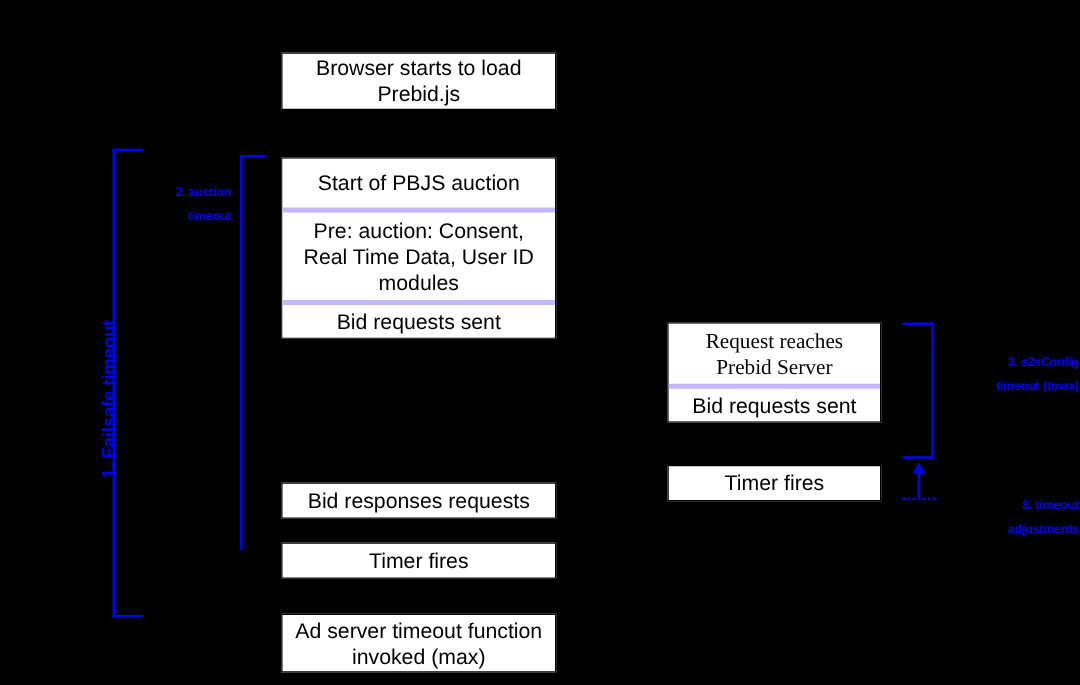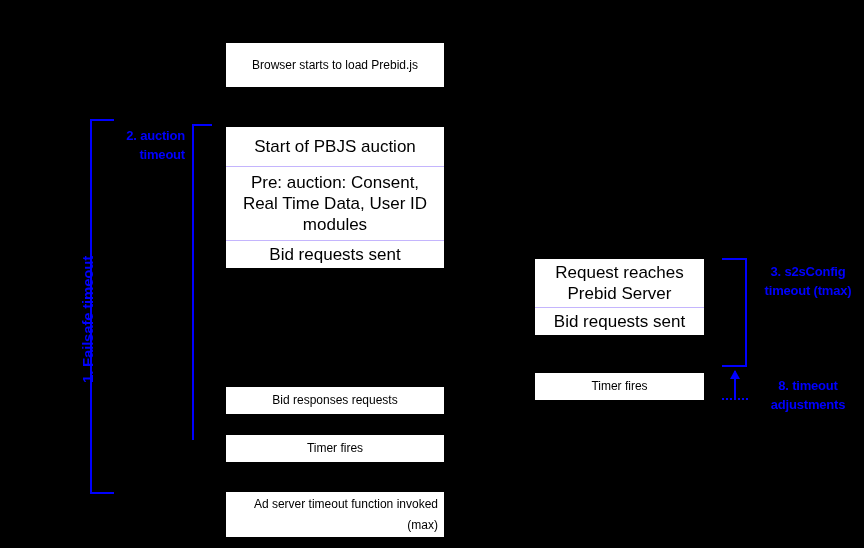--- a/index.html
+++ b/index.html
@@ -19,22 +19,22 @@
   
   .box {
     position: absolute;
     background: #ffffff;
     color: #000000;
     border: 1px solid #000000;
     box-sizing: border-box;
     display: flex;
     align-items: center;
     justify-content: center;
-    text-align: right;
-    font-size: 12px;
+    text-align: center;
+    font-size: 17px;
     line-height: 21px;
     letter-spacing: 0px;
     padding: 2px 6px;
   }
   .stack {
     position: absolute;
     background: #ffffff;
     box-sizing: border-box;
   }
   .stack .cell {
@@ -43,21 +43,21 @@
     text-align: center;
     font-size: 17px;
     line-height: 21px;
     display: flex;
     align-items: center;
     justify-content: center;
     box-sizing: border-box;
     padding: 13px 6px;
   }
   .stack .cell + .cell {
-    border-top: 1px solid #c4b5fd;
+    border-top: 4px solid #c4b5fd;
   }
 
   
   .v-line {
     position: absolute;
     background: #0000ff;
     width: 2px;
   }
   .h-line {
     position: absolute;
@@ -66,27 +66,28 @@
   }
   .dotted-line {
     position: absolute;
     height: 0;
     border-top: 2px dotted #0000ff;
   }
   .blue-label {
     position: absolute;
     color: #0000ff;
     font-weight: bold;
-    font-size: 13px;
+    font-size: 10px;
     line-height: 19px;
     letter-spacing: -0.2px;
     white-space: pre-line;
+    margin-top: 19px;
   }
   .blue-label.right-al { text-align: right; }
-  .blue-label.left-al  { text-align: center; }
+  .blue-label.left-al  { text-align: right; }
   .rot-label {
     position: absolute;
     color: #0000ff;
     font-weight: bold;
     font-size: 15px;
     letter-spacing: -0.2px;
     transform: rotate(-90deg);
     transform-origin: left top;
     white-space: nowrap;
   }
@@ -134,21 +135,21 @@
 
   <div class="box" style="left:225px; top:434px; width:220px; height:29px;">
     <span>Timer fires</span>
   </div>
 
   <div class="box" style="left:225px; top:491px; width:220px; height:47px;">
     <span>Ad server timeout function invoked (max)</span>
   </div>
 
   <div class="stack" style="left:534px; top:258px; width:171px; border:1px solid #000000;">
-    <div class="cell" style="height:48px;">
+    <div class="cell" style="height:48px;font-family:Liberation Serif, serif;">
       <span>Request reaches Prebid Server</span>
     </div>
     <div class="cell" style="height:28px;">
       <span>Bid requests sent</span>
     </div>
   </div>
 
   <div class="box" style="left:534px; top:372px; width:171px; height:29px;">
     <span>Timer fires</span>
   </div>

